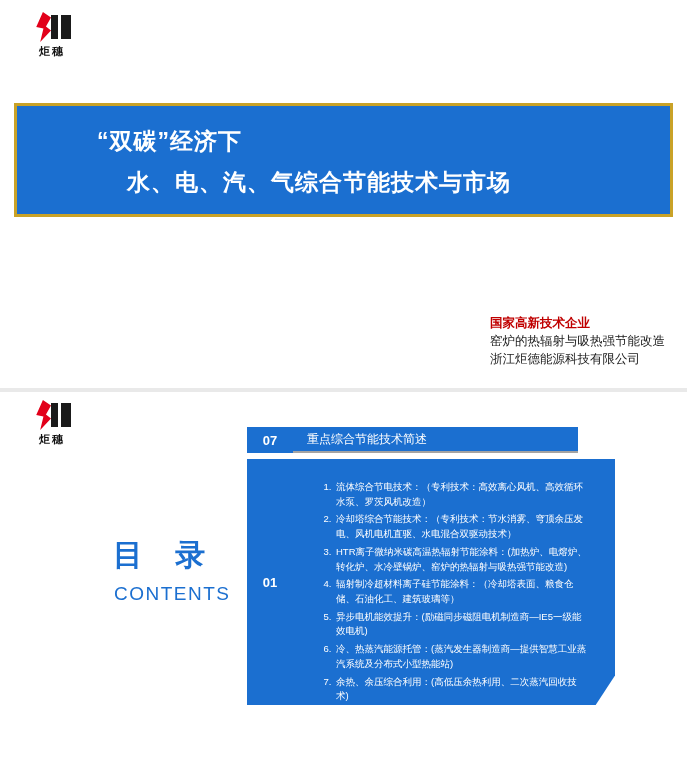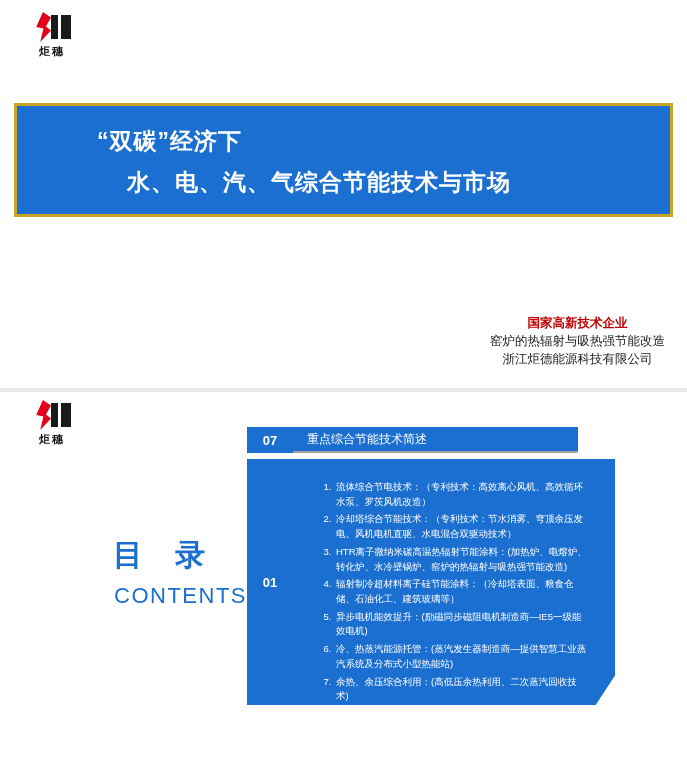--- a/index.html
+++ b/index.html
@@ -99,21 +99,21 @@
     font-size: 23px;
     font-weight: bold;
     letter-spacing: 1px;
   }
 
   
   .cred-block {
     position: absolute;
     right: 22px;
     top: 314px;
-    text-align: center;
+    text-align: left;
     line-height: 1.45;
   }
   .cred-badge {
     font-size: 12.5px;
     font-weight: bold;
     color: #c00000;
   }
   .cred-line {
     font-size: 12.5px;
     color: #1a1a1a;
@@ -126,21 +126,21 @@
     top: 535px;
     font-size: 30px;
     font-weight: bold;
     color: #1b6fd0;
     letter-spacing: 12px;
   }
   .contents-en {
     position: absolute;
     left: 114px;
     top: 583px;
-    font-size: 22px;
+    font-size: 19px;
     color: #1b6fd0;
     letter-spacing: 1.5px;
     text-align: right;
   }
 
   
   .chapter-num {
     position: absolute;
     left: 247px;
     top: 427px;

